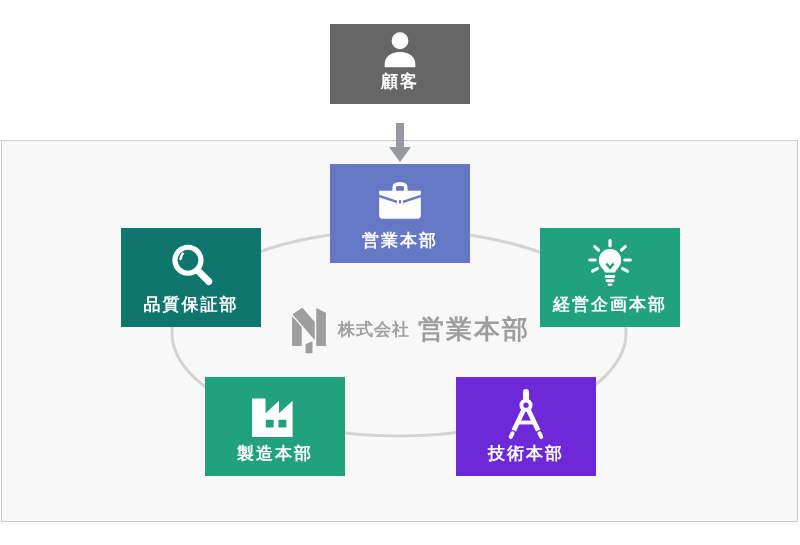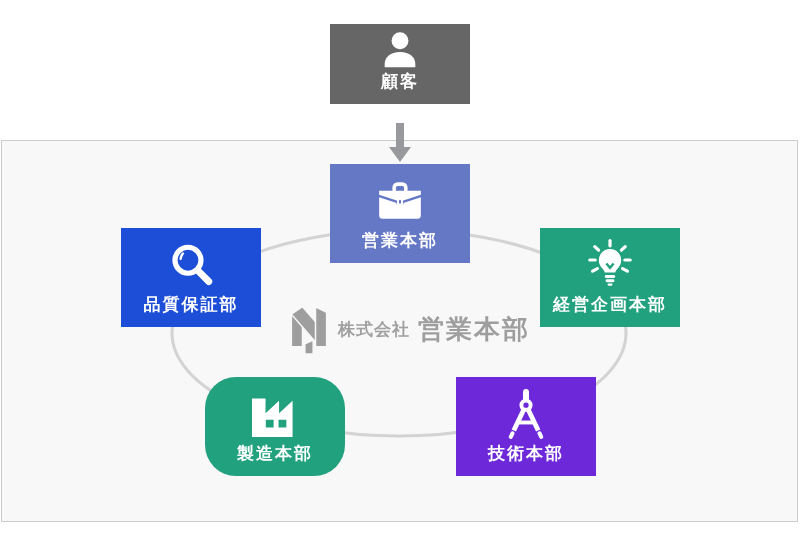--- a/index.html
+++ b/index.html
@@ -97,21 +97,21 @@
       <svg class="main" width="50" height="40" viewBox="0 0 24 19">
         <path d="M9.2 4.3V3.1c0-1 .7-1.7 1.7-1.7h2.2c1 0 1.7.7 1.7 1.7v1.2" fill="none" stroke="#ffffff" stroke-width="1.7" stroke-linecap="round"></path>
         <polygon points="2,4.6 22,4.6 22,6.5 13.6,9.3 10.4,9.3 2,6.5" fill="#ffffff"></polygon>
         <path d="M2 7.7l8.4 2.8v.8h3.2v-.8L22 7.7v8.8a1.5 1.5 0 0 1-1.5 1.5h-17A1.5 1.5 0 0 1 2 16.5z" fill="#ffffff"></path>
         <rect x="10.6" y="8.1" width="2.8" height="4" rx="0.7" fill="#ffffff"></rect>
         <rect x="11.5" y="9.1" width="1" height="1.6" fill="#6478c6"></rect>
       </svg>
       <span class="box-label">営業本部</span>
     </div>
 
-    <div class="node node-quality" style="background-color: #1d4ed8;">
+    <div class="node node-quality" style="background-color: #0f766e;">
       <svg class="main" width="52" height="52" viewBox="0 0 24 24">
         <circle cx="10.6" cy="9.8" r="6" fill="none" stroke="#ffffff" stroke-width="2.4"></circle>
         <path d="M7.2 9.2a3.9 3.9 0 0 1 1.1-2.5" fill="none" stroke="#ffffff" stroke-width="1.1" stroke-linecap="round"></path>
         <line x1="15.2" y1="14.6" x2="20.2" y2="19.6" stroke="#ffffff" stroke-width="3.2" stroke-linecap="round"></line>
       </svg>
       <span class="box-label">品質保証部</span>
     </div>
 
     <div class="node node-planning" style="background-color: rgb(33, 161, 126); justify-content: center;">
       <svg class="main" width="56" height="56" viewBox="0 0 28 28">
@@ -126,21 +126,21 @@
         </g>
         <path d="M14 6a5.6 5.6 0 0 1 5.6 5.6c0 2.1-1 3.2-1.9 4.3-.5.6-.9 1.2-1.1 1.9h-5.2c-.2-.7-.6-1.3-1.1-1.9-.9-1.1-1.9-2.2-1.9-4.3A5.6 5.6 0 0 1 14 6z" fill="#ffffff"></path>
         <path d="M12.2 13.2l1.8 2.2 1.8-2.2" fill="none" stroke="#21a17e" stroke-width="1.2"></path>
         <rect x="11.4" y="19" width="5.2" height="1.5" rx="0.7" fill="#ffffff"></rect>
         <rect x="11.8" y="21.1" width="4.4" height="1.5" rx="0.7" fill="#ffffff"></rect>
         <rect x="12.8" y="23.2" width="2.4" height="1.2" rx="0.6" fill="#ffffff"></rect>
       </svg>
       <span class="box-label">経営企画本部</span>
     </div>
 
-    <div class="node node-manufacturing" style="background-color: rgb(33, 161, 126); border-radius: 31px;">
+    <div class="node node-manufacturing" style="background-color: rgb(33, 161, 126);">
       <svg class="main" width="56" height="46" viewBox="0 0 20 17">
         <path fill-rule="evenodd" fill="#ffffff" d="M1.5 17V2.8h5v5.4l5-4.6v4.6l5-4.6V17H1.5zM6.6 10.6h2.9v2.9H6.6zM11.3 10.6h2.9v2.9h-2.9z"></path>
       </svg>
       <span class="box-label">製造本部</span>
     </div>
 
     <div class="node node-technology" style="background-color: #6d28d9;">
       <svg class="main" width="46" height="54" viewBox="0 0 26 30">
         <line x1="13" y1="2.6" x2="13" y2="6.4" stroke="#ffffff" stroke-width="3.4" stroke-linecap="round"></line>
         <circle cx="13" cy="10" r="2.6" fill="none" stroke="#ffffff" stroke-width="2.2"></circle>

